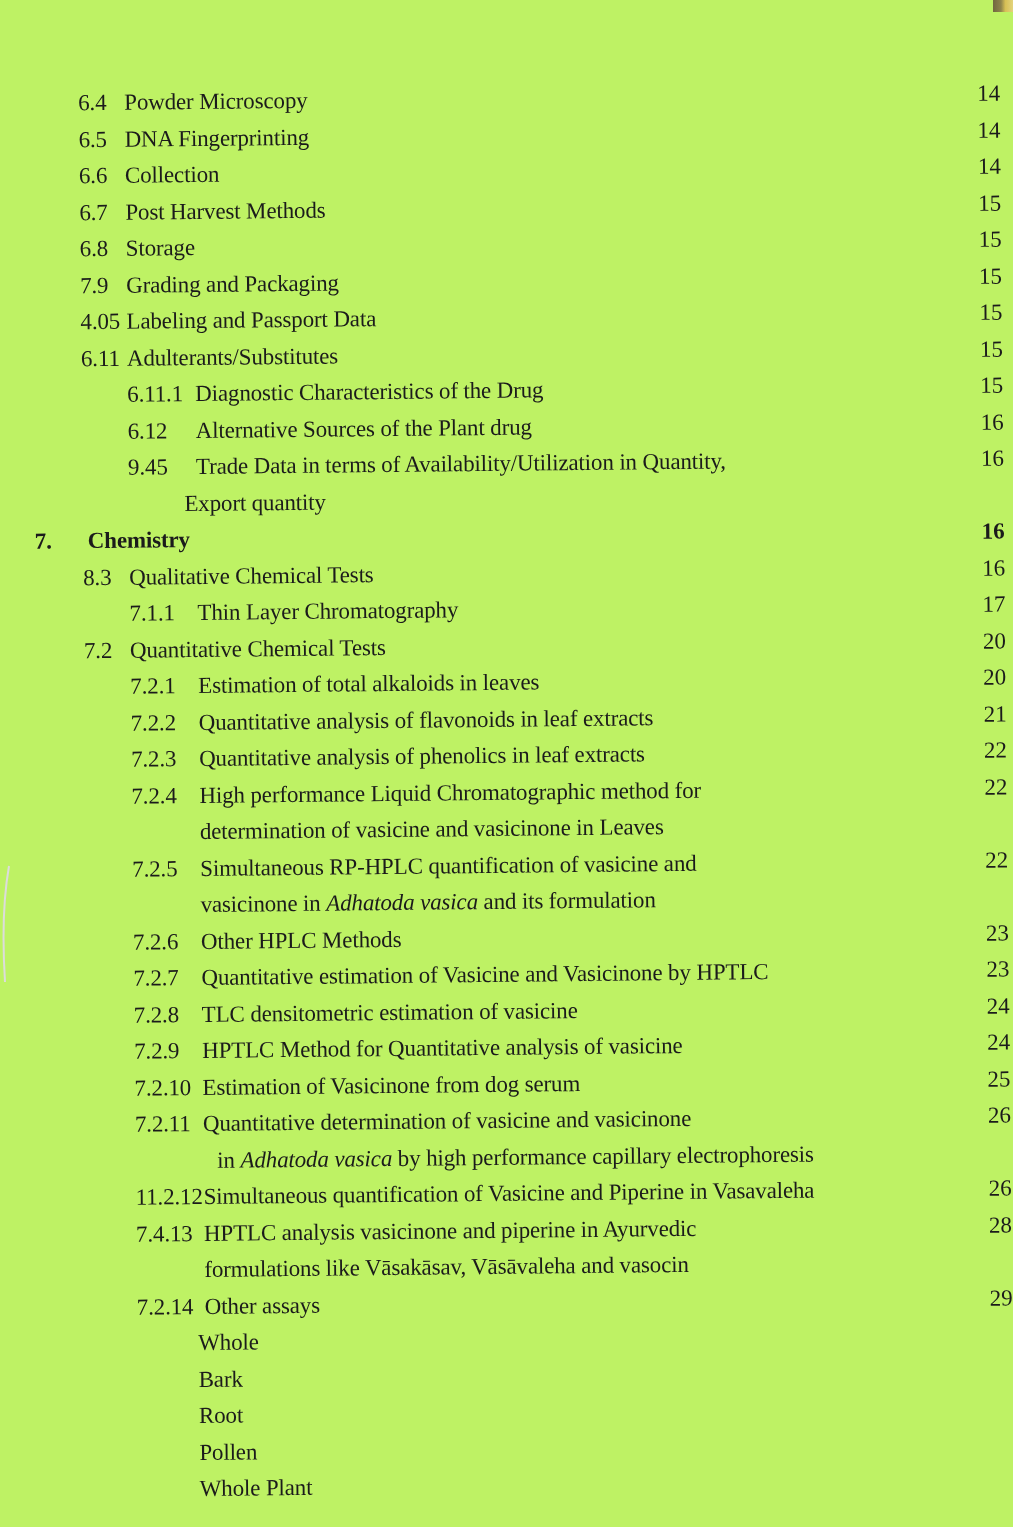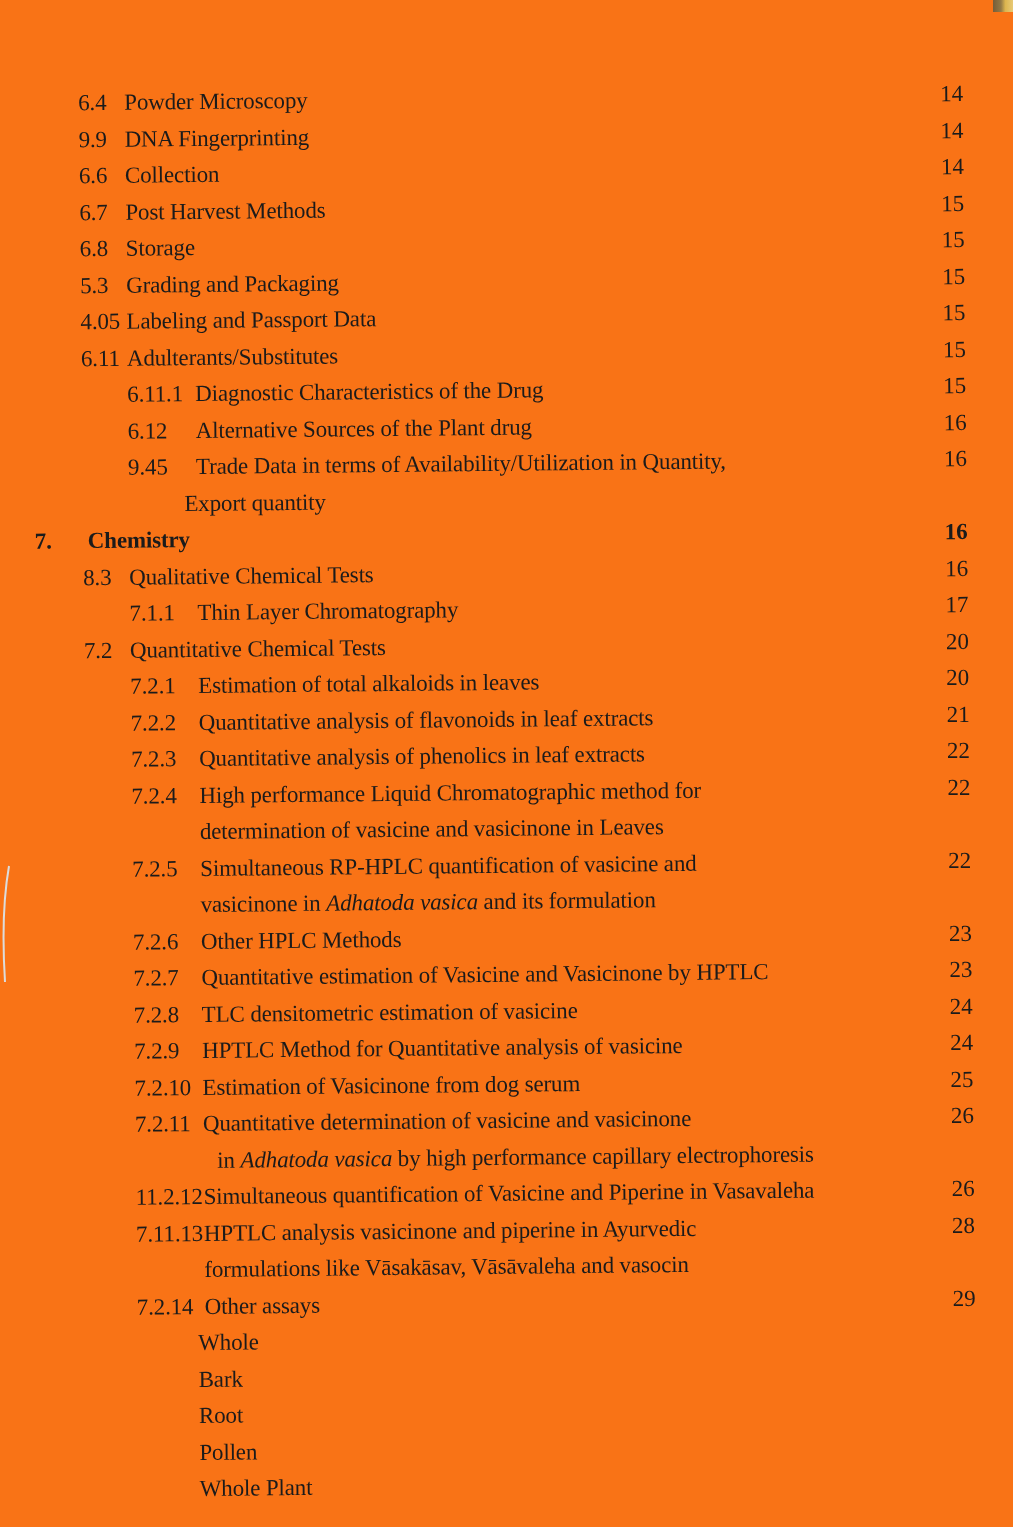--- a/index.html
+++ b/index.html
@@ -5,21 +5,21 @@
   html, body {
     margin: 0; padding: 0;
     width: 1013px; height: 1527px;
     background: #ffffff;
     overflow: hidden;
     font-family: "Liberation Serif", "DejaVu Serif", serif;
     color: #1b1b1b;
   }
   .sheet {
     position: absolute; inset: 0;
-    background: #f97316;
+    background: #bef264;
   }
   
   .content {
     position: absolute;
     top: 86px; left: 0;
     width: 1013px;
     transform: rotate(-0.6deg);
     transform-origin: 0 0;
   }
   .row {
@@ -50,20 +50,21 @@
   .plant        { padding-left: 185px; }
 
   .subsection .cont { margin-left: -12px; }
   .subsub-x  .cont  { margin-left: 14px; }
 
   .page {
     position: absolute;
     left: 940px; top: 0;
     width: 60px;
     letter-spacing: 0;
+    text-align: right;
   }
   .it { font-style: italic; }
 
   
   .corner-mark {
     position: absolute;
     top: 0; right: 0;
     width: 20px; height: 12px;
     background: linear-gradient(90deg, #6a5b3d 0%, #8a7a4a 40%, #d9bb54 62%, #e6d17e 100%);
     opacity: 0.92;
@@ -87,21 +88,21 @@
 
   <div class="content">
       <div class="row section">
         <span class="num">6.4</span>
         <div class="body">
           <div class="line"><span>Powder Microscopy</span></div>
         </div>
         <span class="page">14</span>
       </div>
       <div class="row section">
-        <span class="num">9.9</span>
+        <span class="num">6.5</span>
         <div class="body">
           <div class="line"><span>DNA Fingerprinting</span></div>
         </div>
         <span class="page">14</span>
       </div>
       <div class="row section">
         <span class="num">6.6</span>
         <div class="body">
           <div class="line"><span>Collection</span></div>
         </div>
@@ -115,21 +116,21 @@
         <span class="page">15</span>
       </div>
       <div class="row section">
         <span class="num">6.8</span>
         <div class="body">
           <div class="line"><span>Storage</span></div>
         </div>
         <span class="page">15</span>
       </div>
       <div class="row section">
-        <span class="num">5.3</span>
+        <span class="num">7.9</span>
         <div class="body">
           <div class="line"><span>Grading and Packaging</span></div>
         </div>
         <span class="page">15</span>
       </div>
       <div class="row section">
         <span class="num">4.05</span>
         <div class="body">
           <div class="line"><span>Labeling and Passport Data</span></div>
         </div>
@@ -273,21 +274,21 @@
         <span class="page">26</span>
       </div>
       <div class="row subsub">
         <span class="num">11.2.12</span>
         <div class="body">
           <div class="line"><span>Simultaneous quantification of Vasicine and Piperine in Vasavaleha</span></div>
         </div>
         <span class="page">26</span>
       </div>
       <div class="row subsub">
-        <span class="num">7.11.13</span>
+        <span class="num">7.4.13</span>
         <div class="body">
           <div class="line"><span>HPTLC analysis vasicinone and piperine in Ayurvedic</span></div>
           <div class="line cont"><span>formulations like Vāsakāsav, Vāsāvaleha and vasocin</span></div>
         </div>
         <span class="page">28</span>
       </div>
       <div class="row subsub">
         <span class="num">7.2.14</span>
         <div class="body">
           <div class="line"><span>Other assays</span></div>

